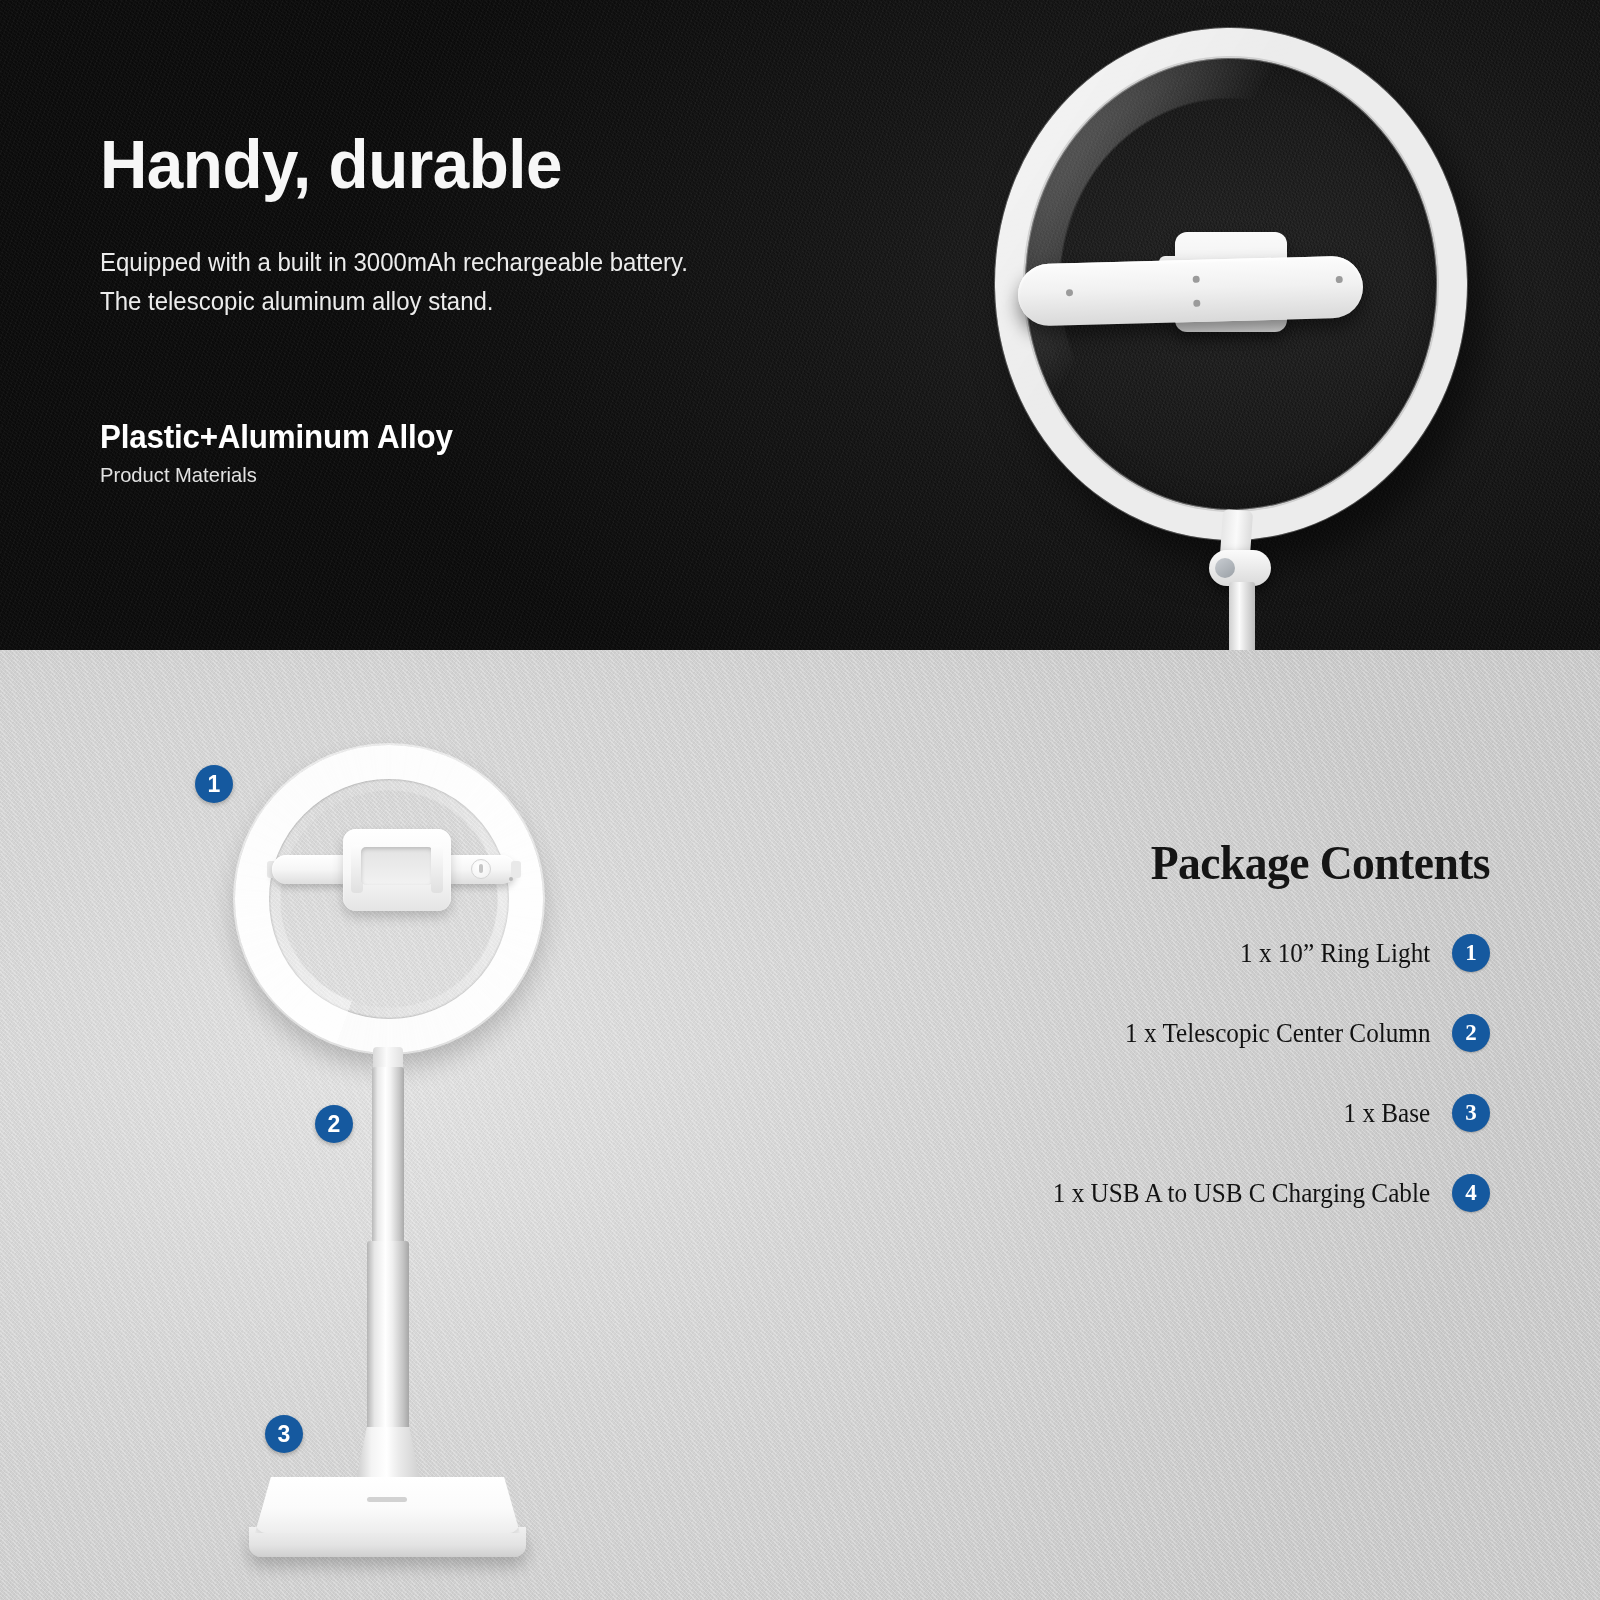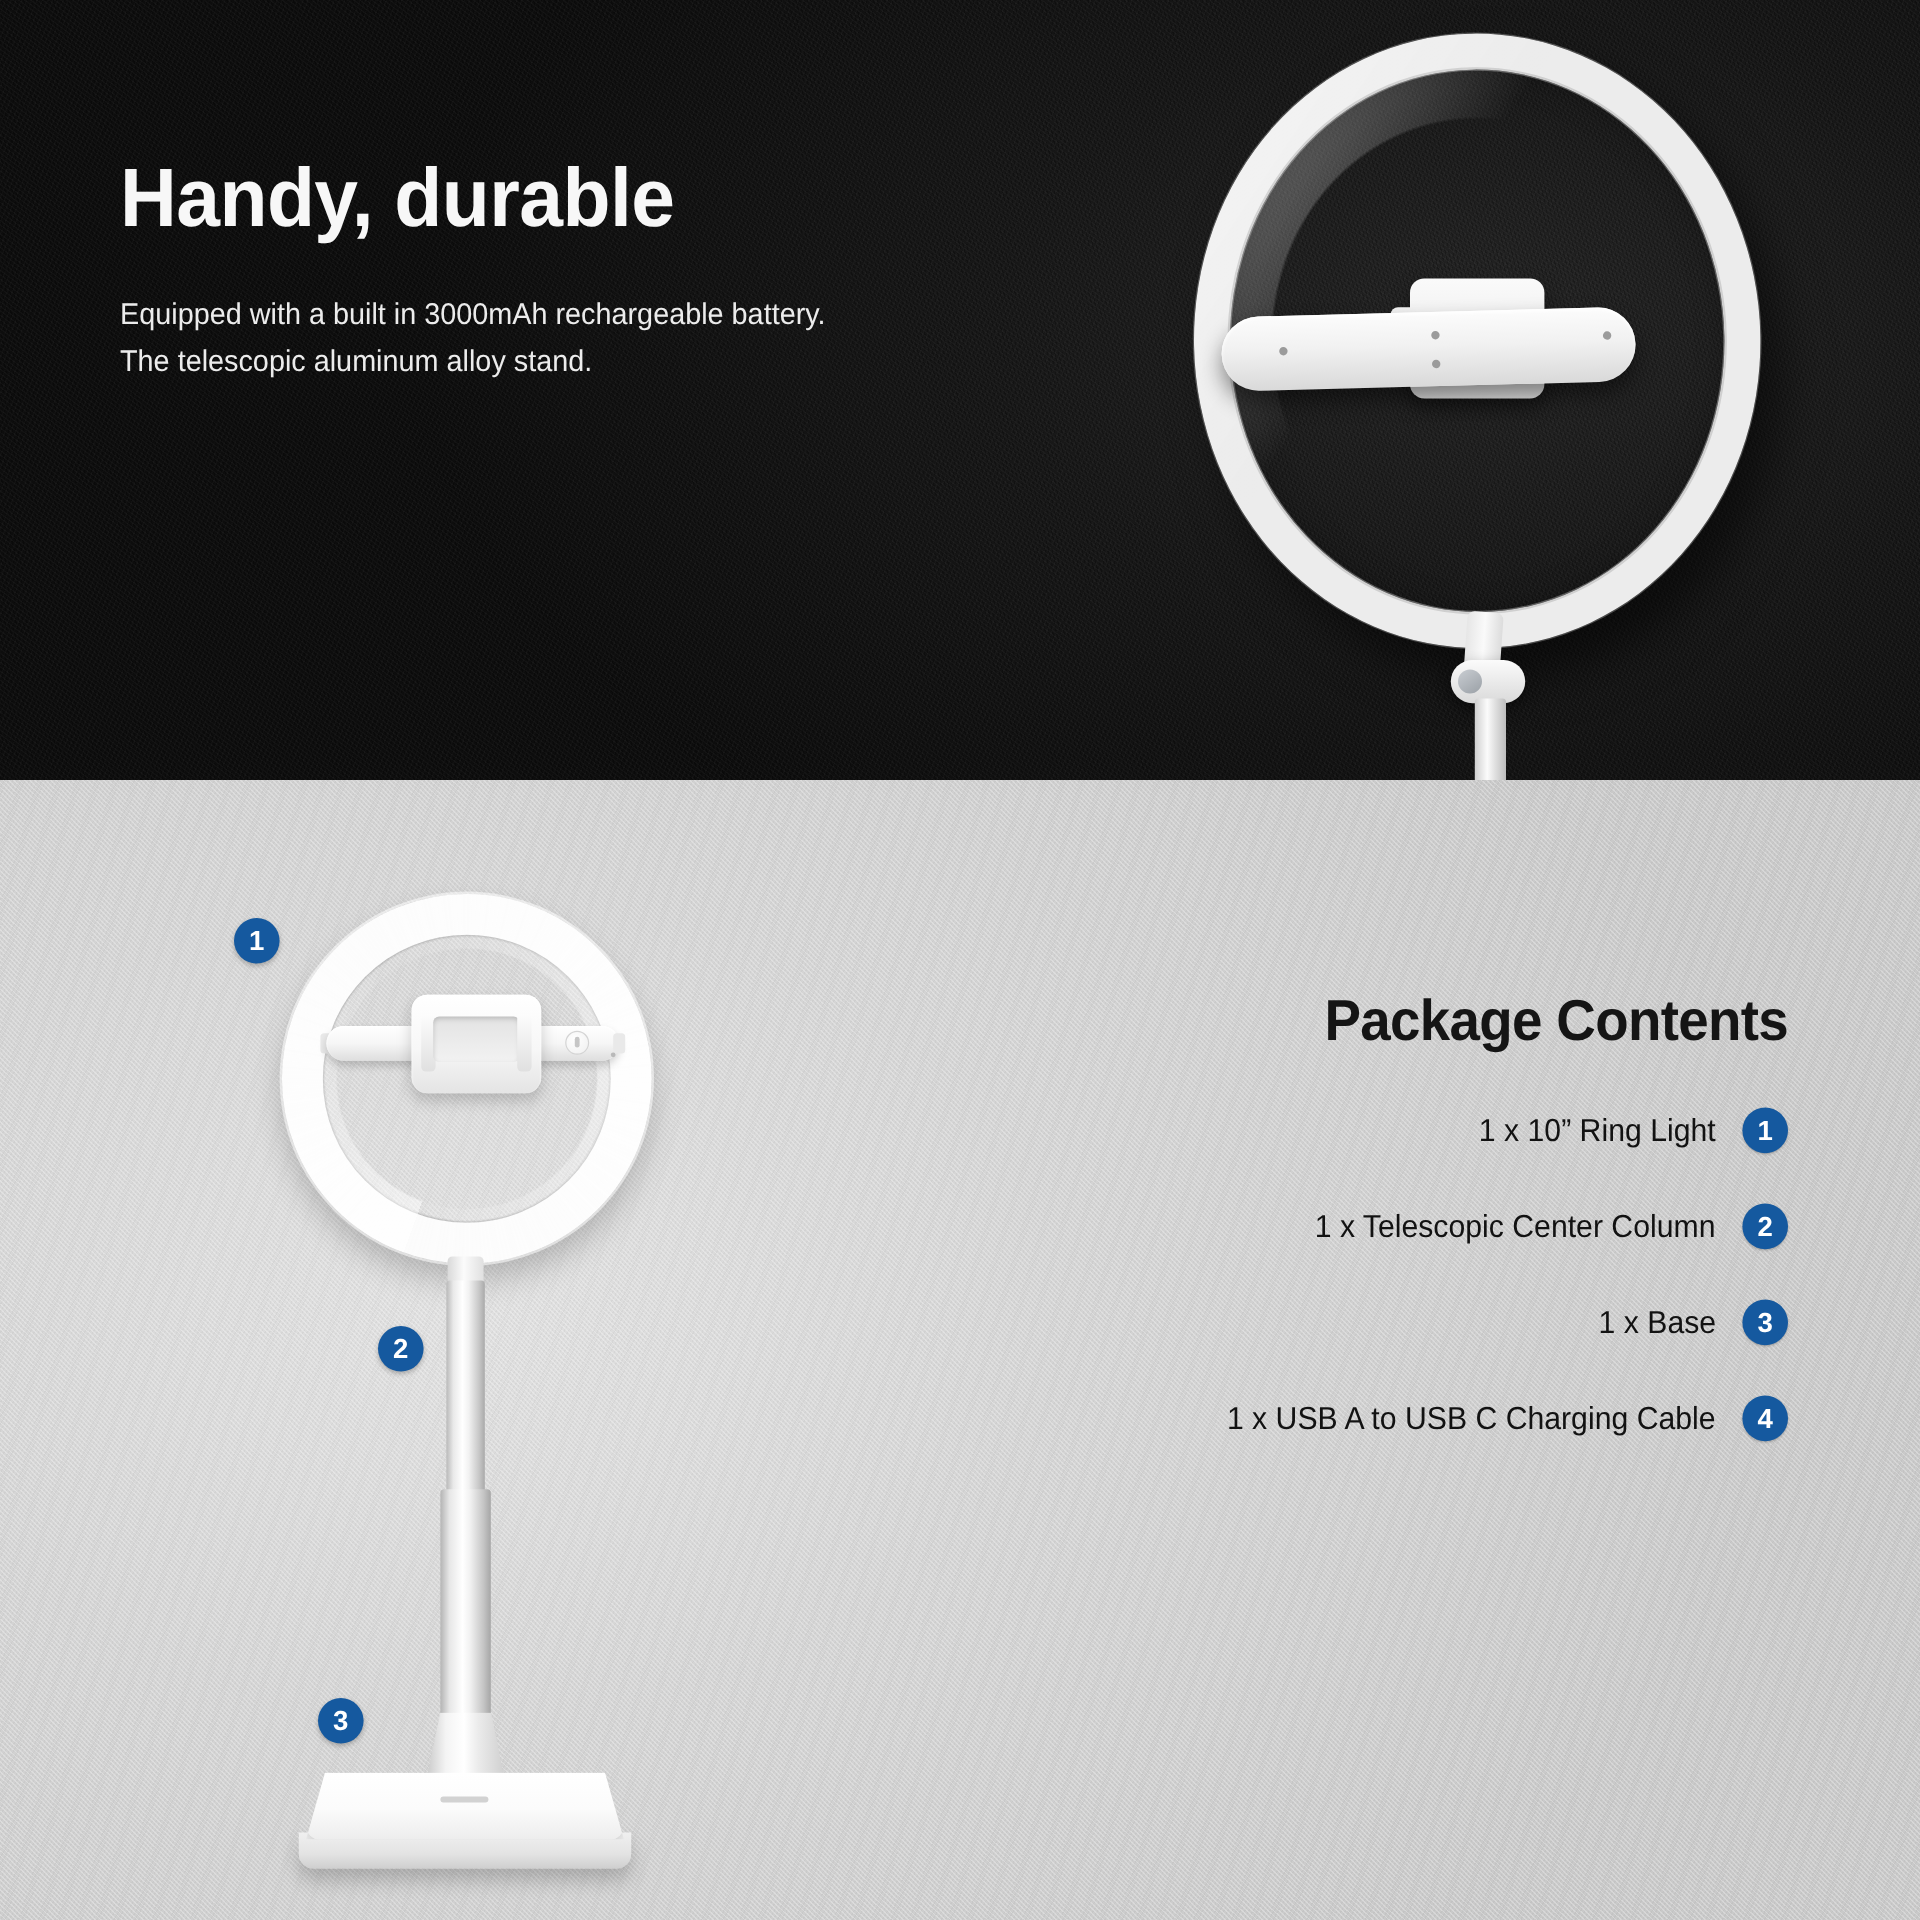--- a/index.html
+++ b/index.html
@@ -131,21 +131,21 @@
   }
   .lower-noise{
     position:absolute; inset:0;
     background-image:
       repeating-linear-gradient(43deg, rgba(255,255,255,.40) 0 1px, transparent 1px 3px),
       repeating-linear-gradient(121deg, rgba(0,0,0,.045) 0 1px, transparent 1px 3px);
     opacity:.65; pointer-events:none;
   }
 
   
-  .pkg{ position:absolute; left:930px; top:174px; width:560px; text-align:right; }
+  .pkg{ position:absolute; left:930px; top:185px; width:560px; text-align:right;font-family:Liberation Serif, serif; }
   .pkg-title{
     font-size:48px; font-weight:bold; color:#151515; letter-spacing:-.6px;
     transform:scaleX(.95); transform-origin:right center;
   }
   .pkg-list{ margin-top:40px; }
   .pkg-row{
     display:flex; align-items:center; justify-content:flex-end;
     gap:22px; height:46px; margin-bottom:34px;
   }
   .pkg-row-label{
@@ -285,20 +285,24 @@
     <div class="hero-noise"></div>
 
     <div class="hero-copy">
       <div class="h-title">Handy, durable</div>
       <div class="h-sub">
         <div>Equipped with a built in 3000mAh rechargeable battery.</div>
         <div>The telescopic aluminum alloy stand.</div>
       </div>
     </div>
 
+    <div class="h-mat">
+      <div class="h-mat-main">Plastic+Aluminum Alloy</div>
+      <div class="h-mat-sub">Product Materials</div>
+    </div>
 
     <div class="hero-prod">
       <div class="ringA">
         <div class="ringA-inner"></div>
       </div>
       <div class="heroClampBack"></div>
       <div class="heroClampTab"></div>
       <div class="heroClampBar">
         <i class="a"></i>
         <i class="b"></i>

